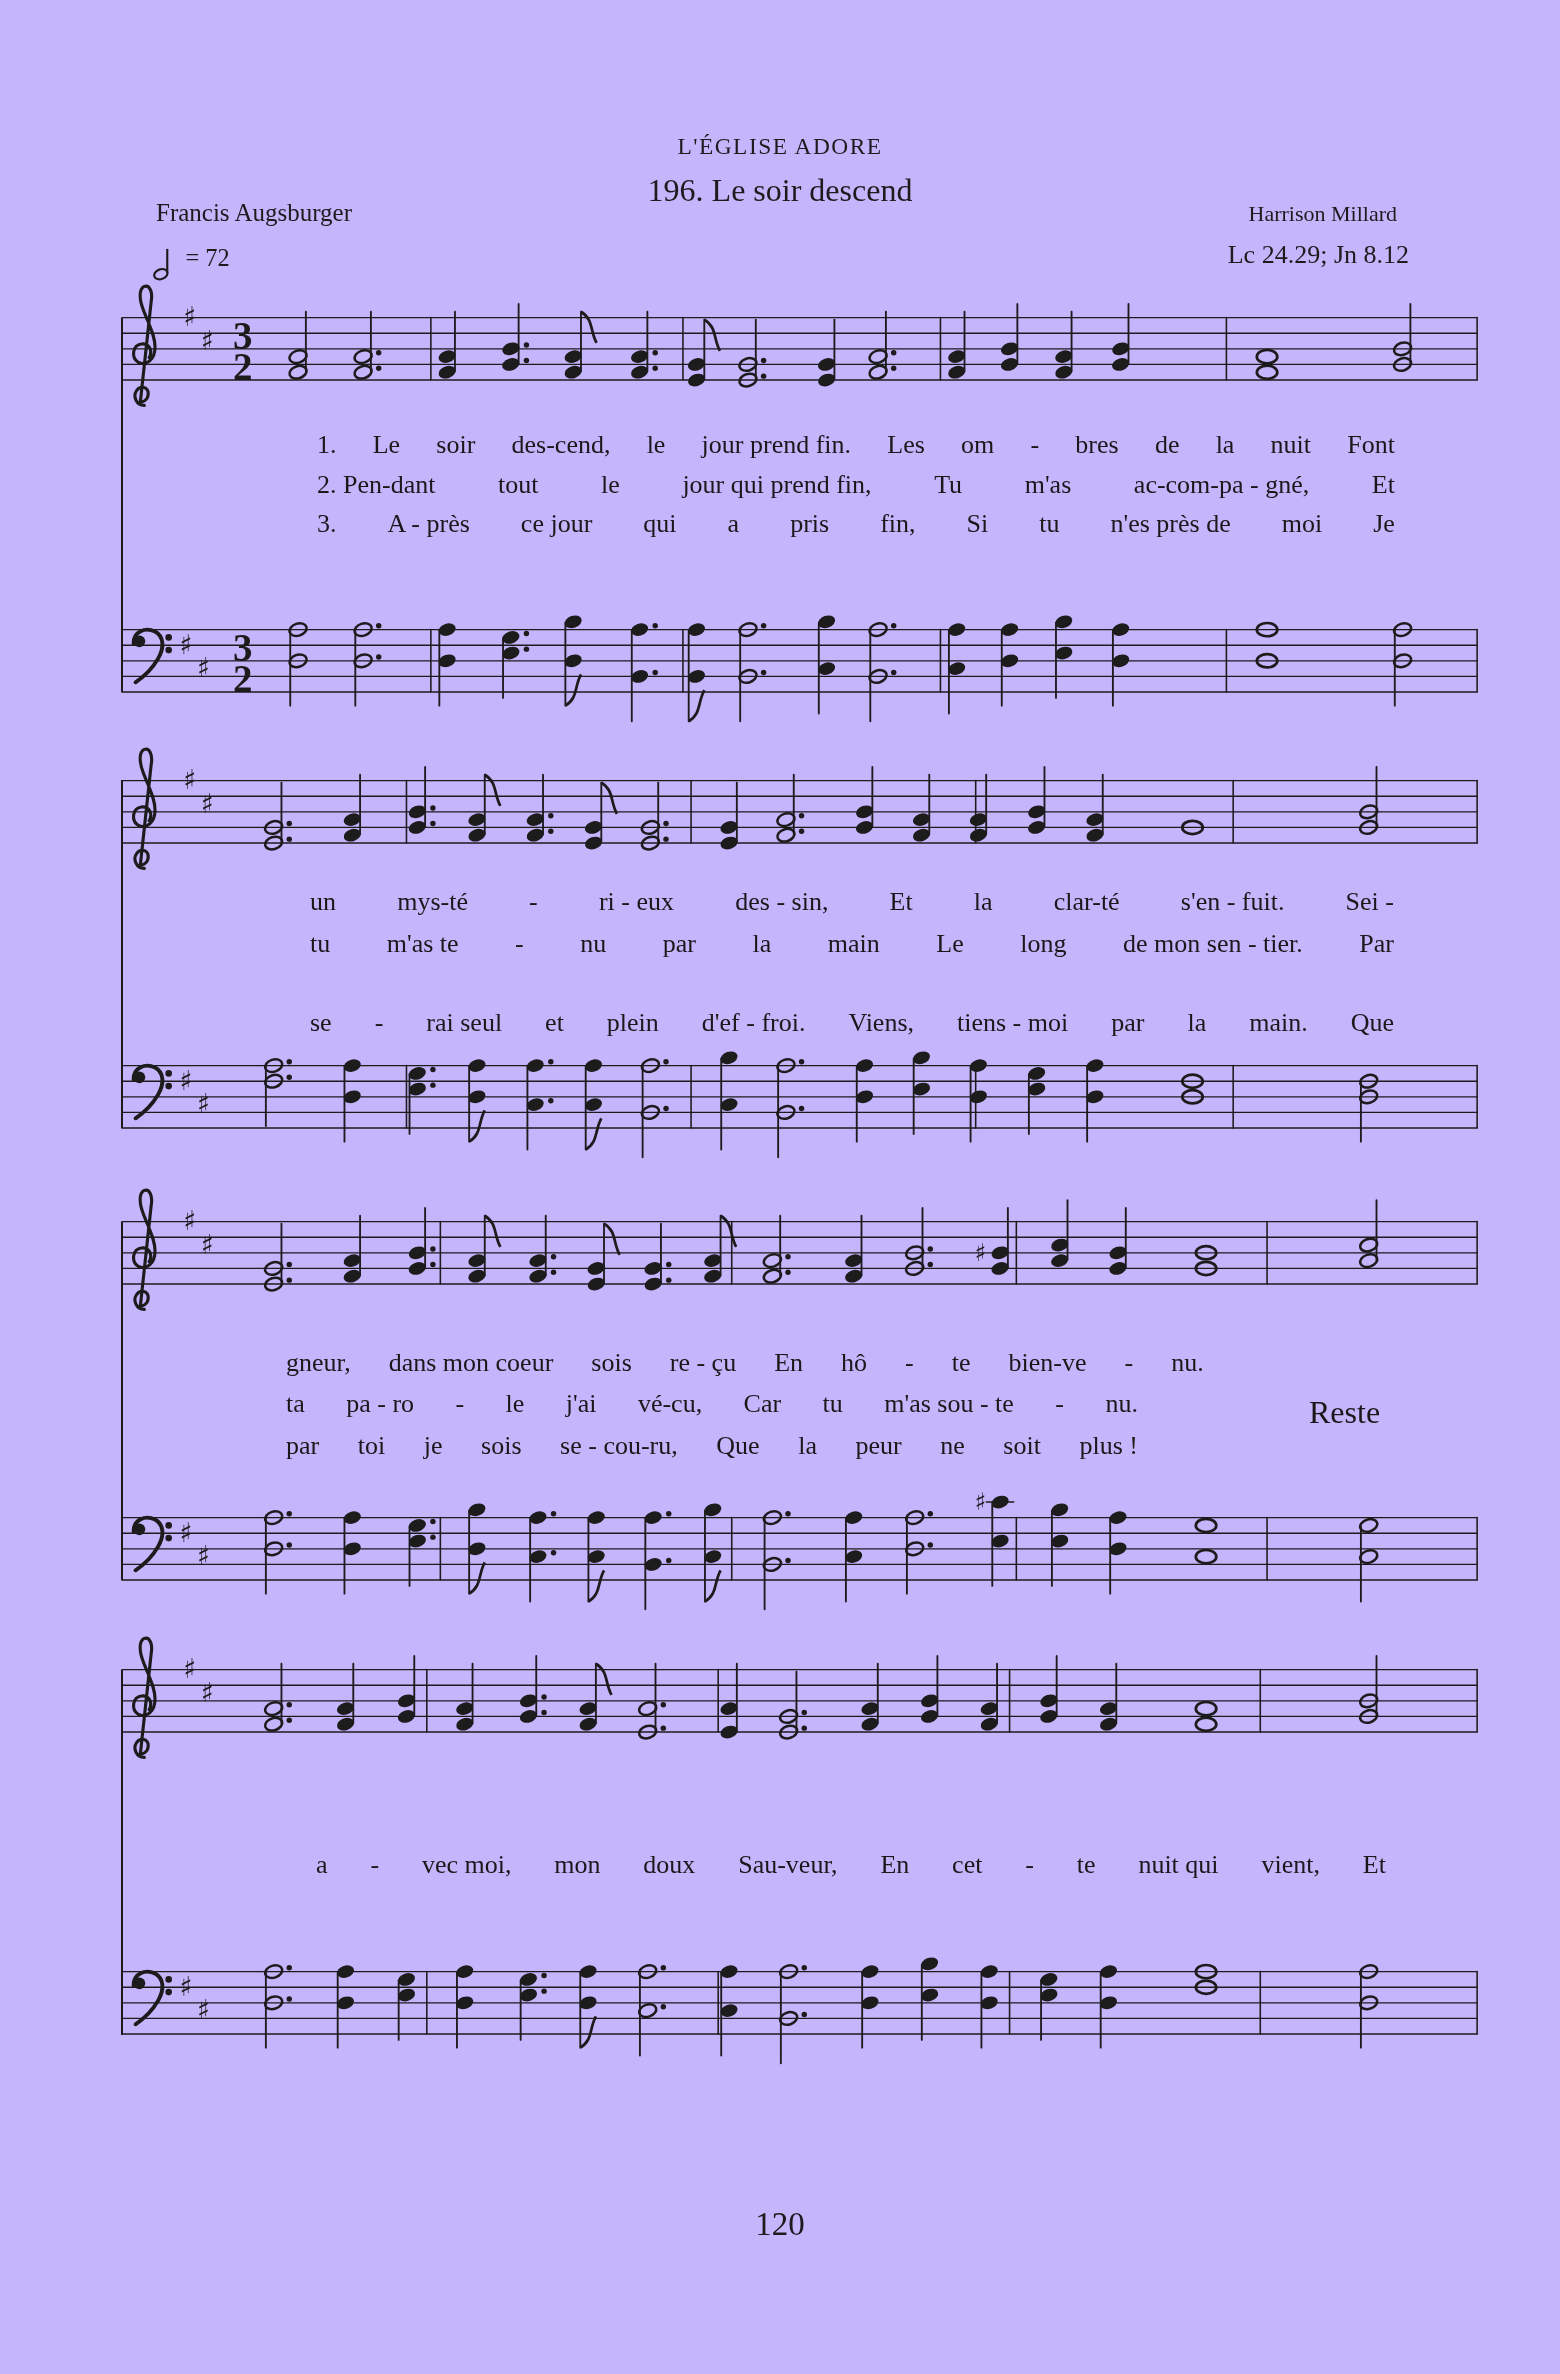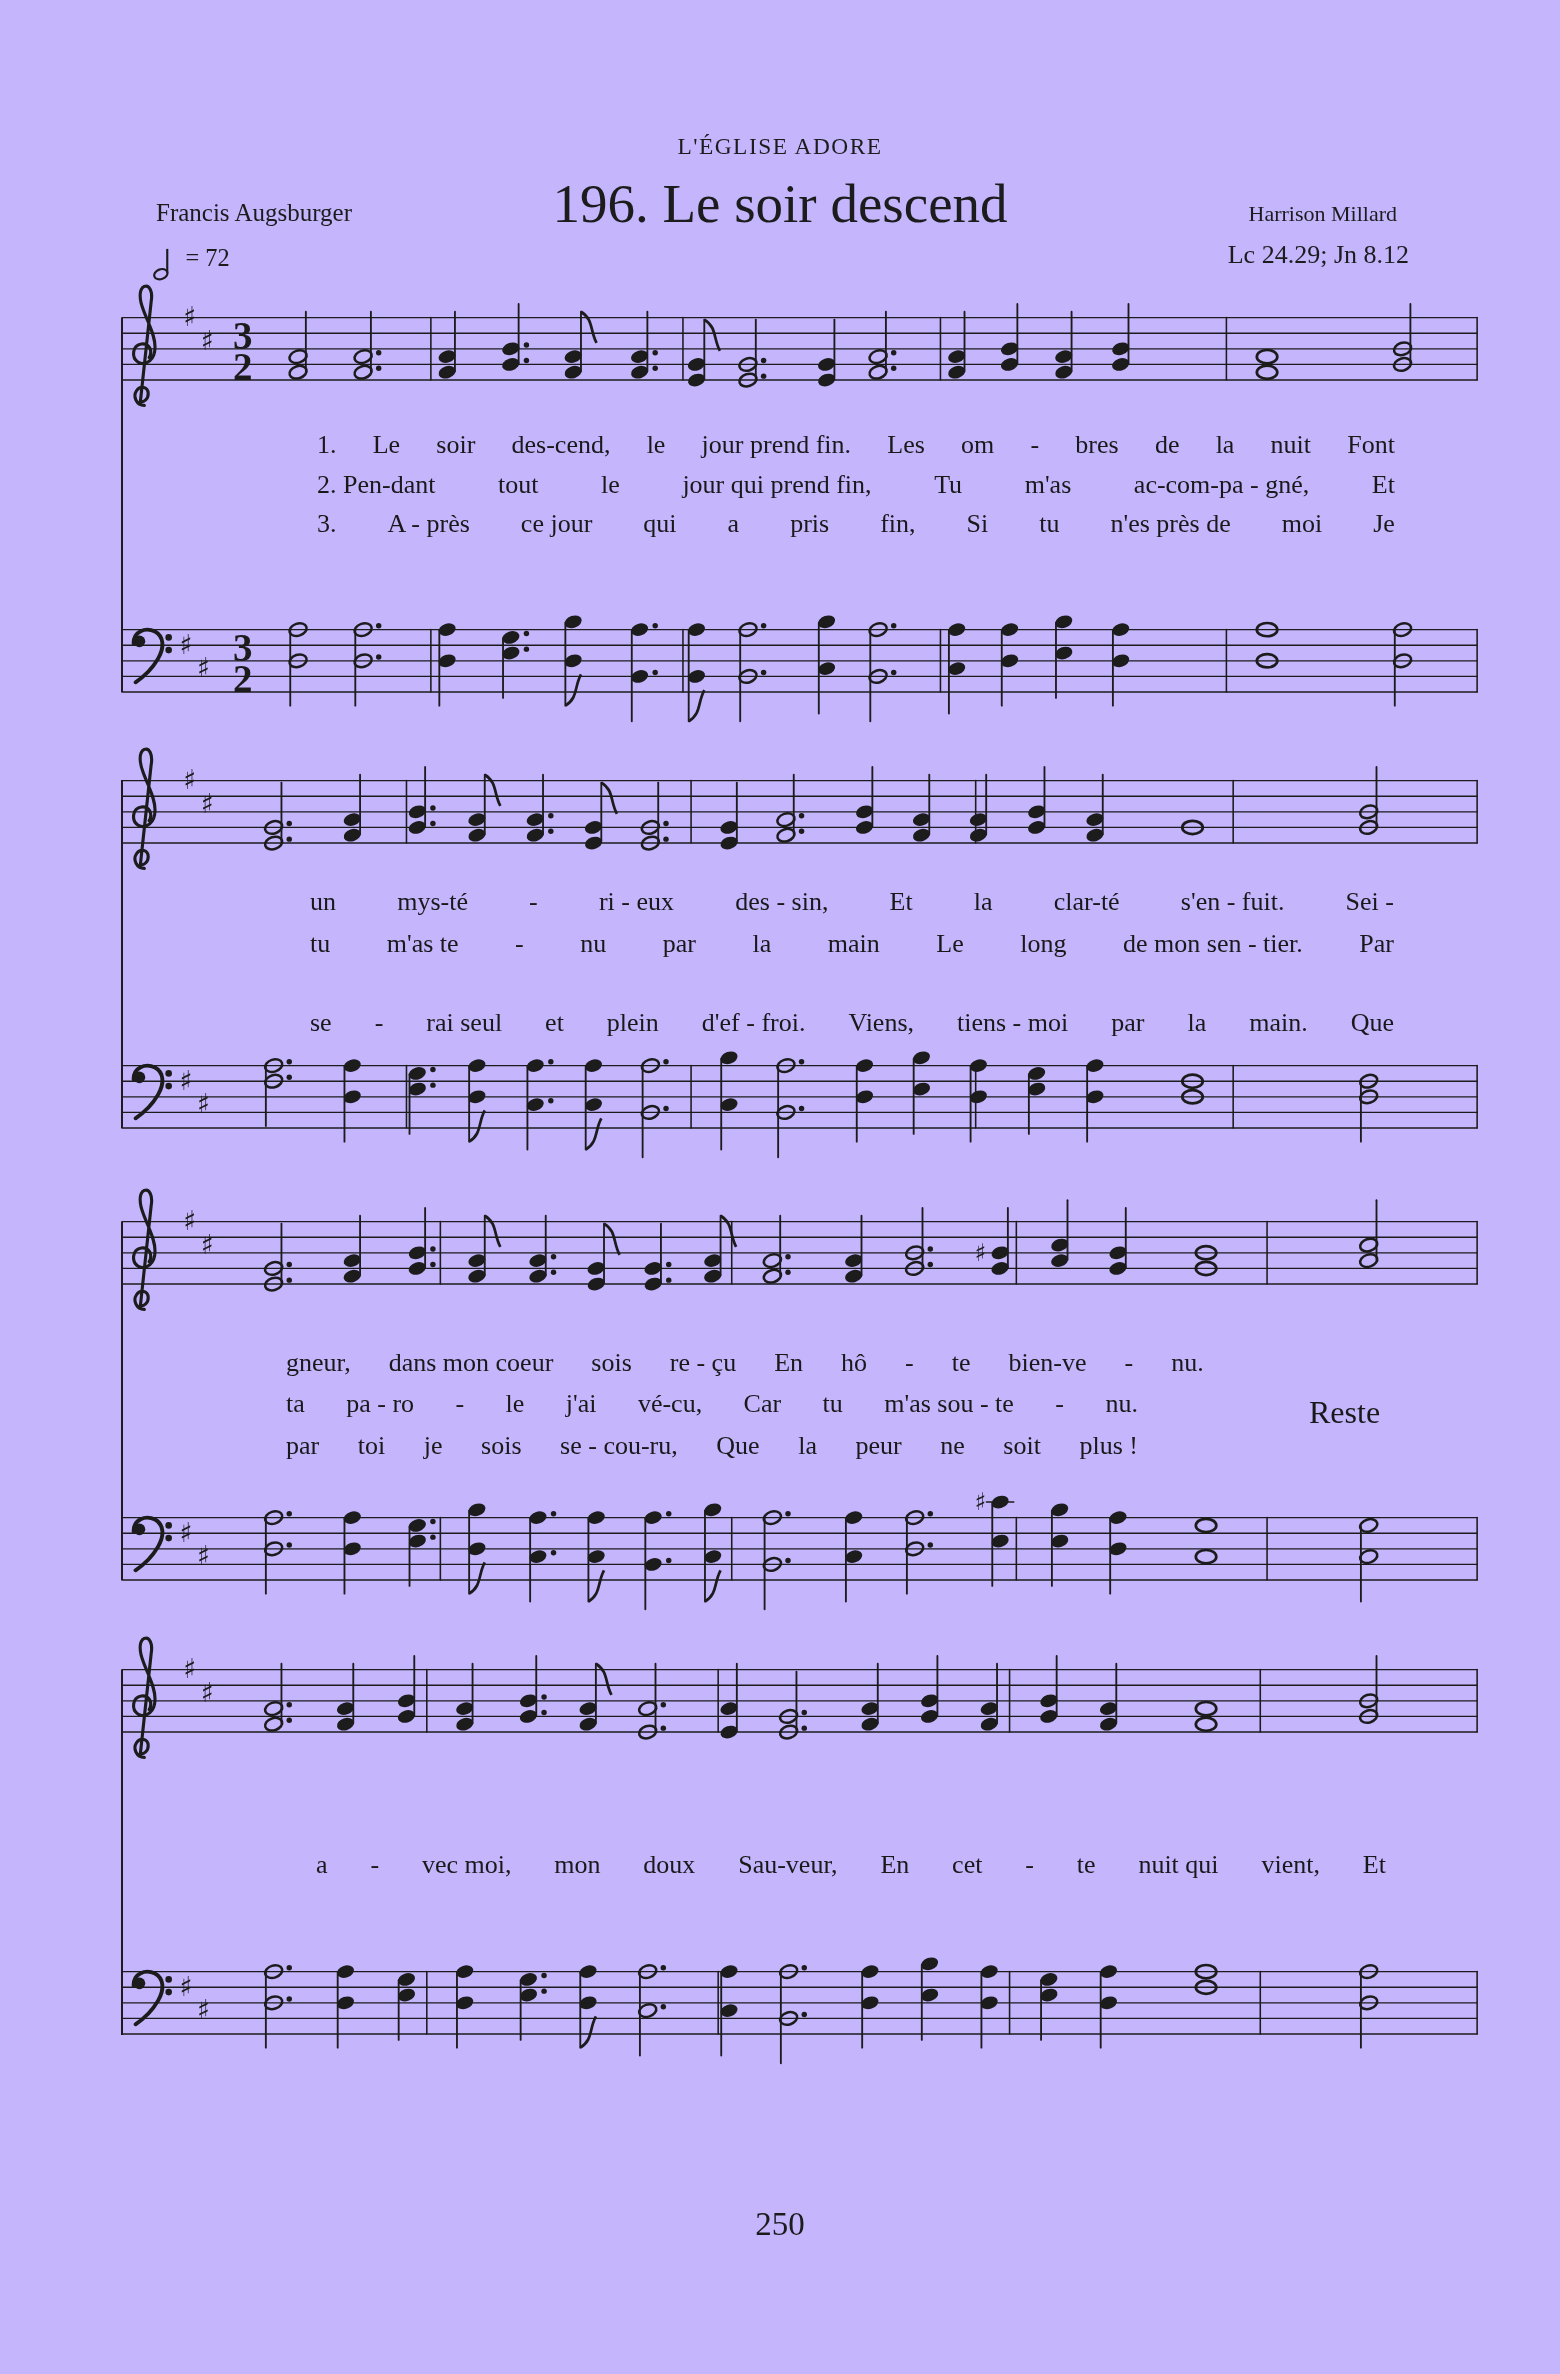--- a/index.html
+++ b/index.html
@@ -1,21 +1,21 @@
 <!DOCTYPE html>
 <html><head>
 <meta charset="utf-8">
 <style>
   html,body{margin:0;padding:0;background:#e8e8e6;}
   .page{position:relative;width:1560px;height:2375px;margin:0 auto;background:#c4b5fd;
         font-family:"Liberation Serif",serif;color:#1c1c1c;overflow:hidden;}
   .abs{position:absolute;}
   .center{left:0;right:0;text-align:center;}
   .section-heading{top:133px;font-size:23.4px;letter-spacing:1.5px;}
-  .hymn-title{top:172px;font-size:55px;}
+  .hymn-title{top:172px;font-size:32px;}
   .author-left{left:156px;top:199px;font-size:25px;}
   .composer-right{right:163px;top:201px;font-size:22px;text-align:right;}
   .scripture{right:151px;top:240px;font-size:26px;text-align:right;}
   .tempo{left:153px;top:244px;font-size:24.4px;display:flex;align-items:flex-start;gap:11px;}
   .tempo svg{display:block;margin-top:2px;}
   .pageno{top:2206px;font-size:33px;}
   .lyr{position:absolute;display:flex;justify-content:space-between;
        font-size:26px;line-height:1.2;color:#191919;}
   .lyr span{white-space:pre;}
   .aside-word{position:absolute;font-size:32px;color:#191919;white-space:pre;}
@@ -820,15 +820,15 @@
       <span>Sau-veur,</span>
       <span>En</span>
       <span>cet</span>
       <span>-</span>
       <span>te</span>
       <span>nuit qui</span>
       <span>vient,</span>
       <span>Et</span>
     </div>
 
-  <div class="abs center pageno">250</div>
+  <div class="abs center pageno">120</div>
 </div>
 
 
 </body></html>

